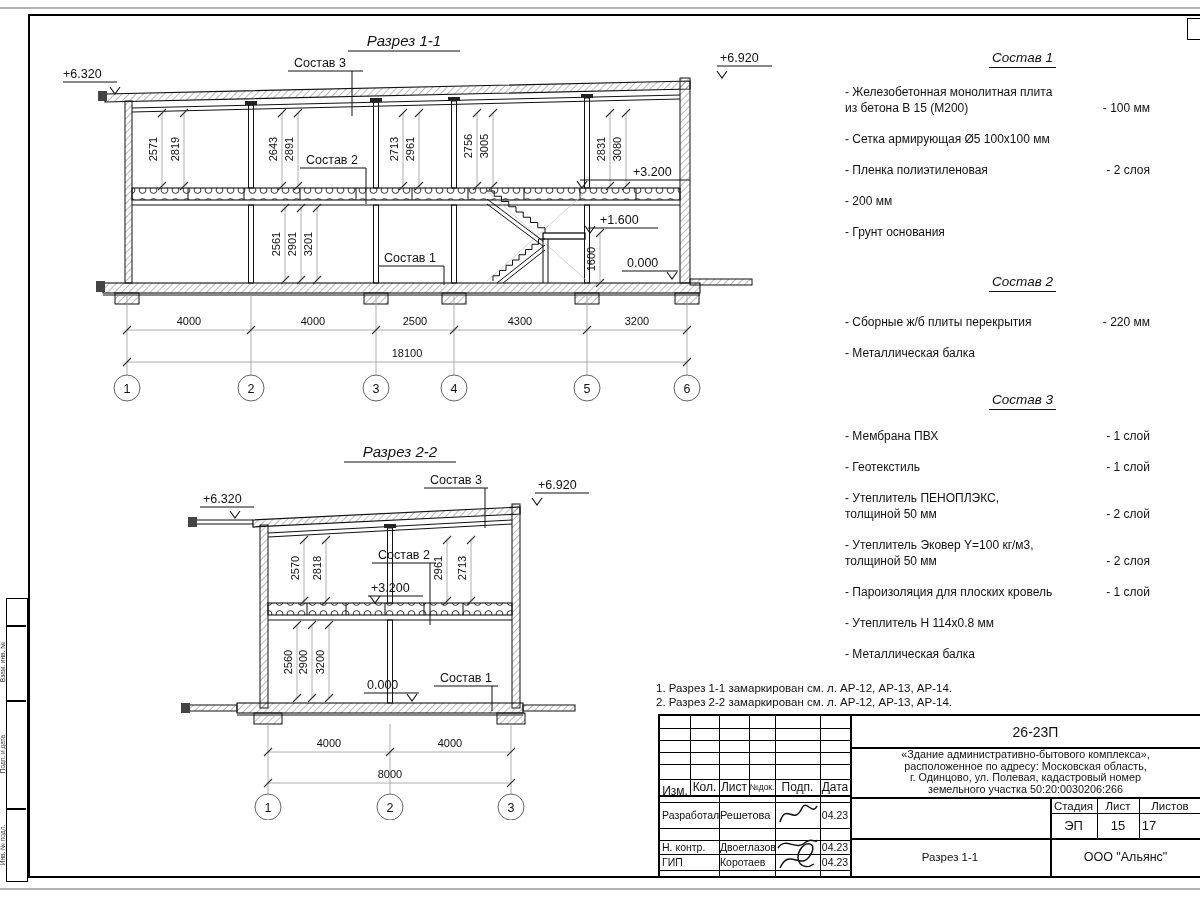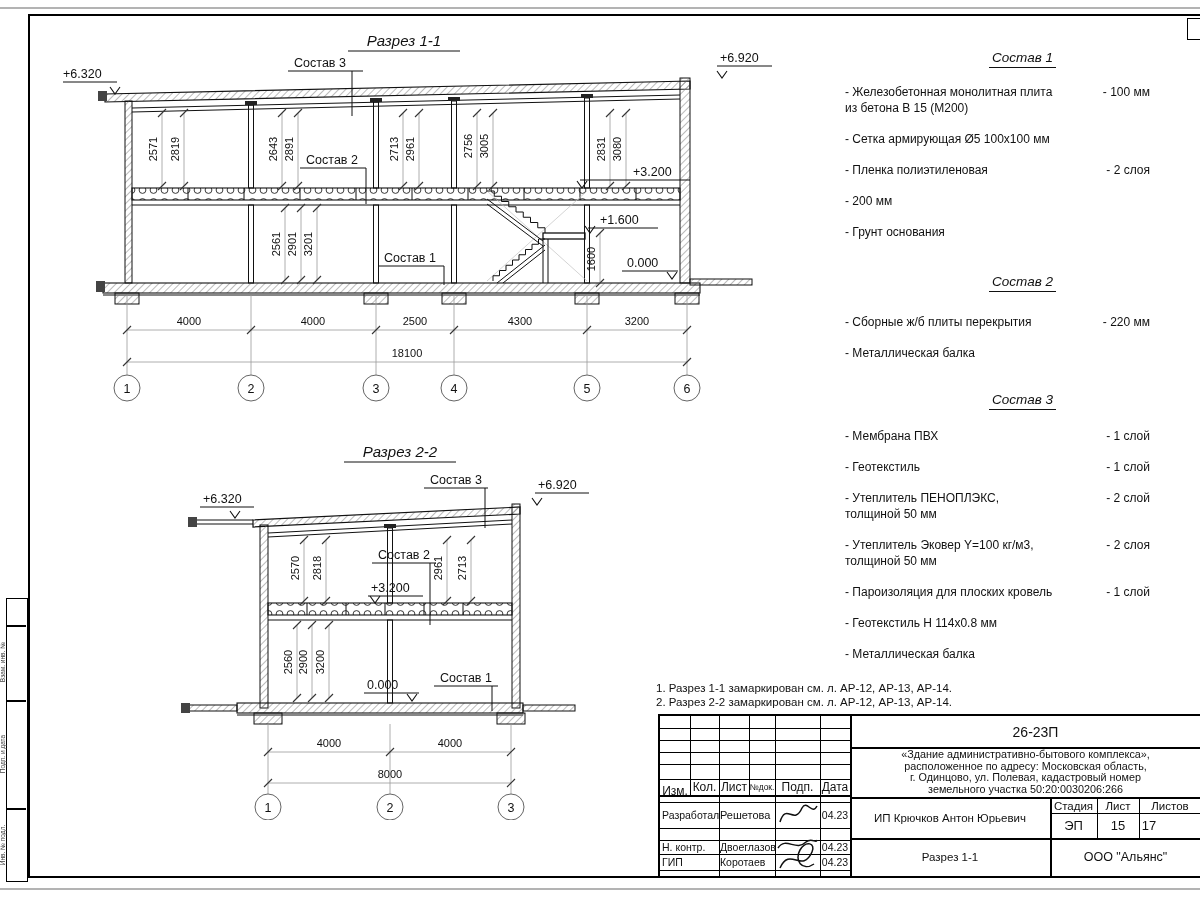--- a/index.html
+++ b/index.html
@@ -17,21 +17,21 @@
   text.ttl{font-size:15px;font-style:italic;}
   text.ax{font-size:12.5px;}
   .k{stroke:#111;stroke-width:1;fill:none;}
   .k2{stroke:#111;stroke-width:1.3;fill:none;}
   .g9{stroke:#999;stroke-width:.8;fill:none;}
   .gb{stroke:#c2c2c2;stroke-width:.7;fill:none;}
   
   .comp{position:absolute;left:845px;width:355px;}
   .comp-title{text-align:center;}
   .comp-title span{font-style:italic;font-size:13.5px;border-bottom:1px solid #111;padding:0 3px 2px;}
-  .comp-item{display:flex;justify-content:space-between;margin-bottom:15px;padding-right:50px;font-size:12px;line-height:16px;}
+  .comp-item{display:flex;justify-content:space-between;align-items:flex-end;margin-bottom:15px;padding-right:50px;font-size:12px;line-height:16px;}
   .comp-item .t{white-space:pre-line;max-width:252px;}
   .comp-item .v{white-space:nowrap;}
   .notes{position:absolute;left:656px;top:681px;font-size:11.5px;line-height:14px;}
   
   .tblock{position:absolute;left:658px;top:714px;width:545px;height:164px;border:2px solid #000;box-sizing:border-box;}
   .tb-line{position:absolute;background:#000;}
   .tb-cell{position:absolute;display:flex;align-items:center;justify-content:center;text-align:center;}
   .sig{position:absolute;}
   
   .strip{position:absolute;left:6px;top:598px;width:22px;height:284px;border:1.5px solid #000;box-sizing:border-box;}
@@ -472,21 +472,21 @@
     <div class="comp-item">
         <div class="t">- Утеплитель Эковер Y=100 кг/м3,
   толщиной 50 мм</div>
         <div class="v">- 2 слоя</div>
       </div>
     <div class="comp-item">
         <div class="t">- Пароизоляция для плоских кровель</div>
         <div class="v">- 1 слой</div>
       </div>
     <div class="comp-item">
-        <div class="t">- Геотекстиль Н 114х0.8 мм</div>
+        <div class="t">- Утеплитель Н 114х0.8 мм</div>
         <div class="v"></div>
       </div>
     <div class="comp-item">
         <div class="t">- Металлическая балка</div>
         <div class="v"></div>
       </div>
   </div>
 
   <div class="notes">
     <div>1. Разрез 1-1 замаркирован см. л. АР-12, АР-13, АР-14.</div>
@@ -545,21 +545,20 @@
     <svg class="sig" style="left:112px;top:118px;" width="48" height="42">
       <path d="M6 14 C14 2 24 18 34 8 C40 3 44 10 45 6" fill="none" stroke="#111" stroke-width="1.5"></path>
       <path d="M8 34 C18 12 30 40 40 18 C44 9 34 6 28 16 C22 26 30 38 42 30" fill="none" stroke="#111" stroke-width="1.5"></path>
     </svg>
 
     <div class="tb-cell" style="left:200px;top:4px;width:351px;height:24px;font-size:14px;">26-23П</div>
     <div class="tb-cell" style="left:198px;top:33px;width:335px;height:46px;font-size:10.8px;line-height:11.5px;white-space:pre-line;">«Здание административно-бытового комплекса»,
 расположенное по адресу: Московская область,
 г. Одинцово, ул. Полевая, кадастровый номер
 земельного участка 50:20:0030206:266</div>
-    <div class="tb-cell" style="left:192px;top:83px;width:196px;height:37px;font-size:11.5px;">ИП Крючков Антон Юрьевич</div>
     <div class="tb-cell" style="left:390px;top:83px;width:47px;height:13px;font-size:11.5px;">Стадия</div>
     <div class="tb-cell" style="left:437px;top:83px;width:42px;height:13px;font-size:11.5px;">Лист</div>
     <div class="tb-cell" style="left:479px;top:83px;width:62px;height:13px;font-size:11.5px;">Листов</div>
     <div class="tb-cell" style="left:390px;top:98px;width:47px;height:22px;font-size:13px;">ЭП</div>
     <div class="tb-cell" style="left:437px;top:98px;width:42px;height:22px;font-size:13px;">15</div>
     <div class="tb-cell" style="left:458px;top:98px;width:62px;height:22px;font-size:13px;">17</div>
     <div class="tb-cell" style="left:192px;top:124px;width:196px;height:34px;font-size:11.5px;">Разрез 1-1</div>
     <div class="tb-cell" style="left:390px;top:124px;width:151px;height:34px;font-size:12.5px;">ООО "Альянс"</div>
   </div>
 

